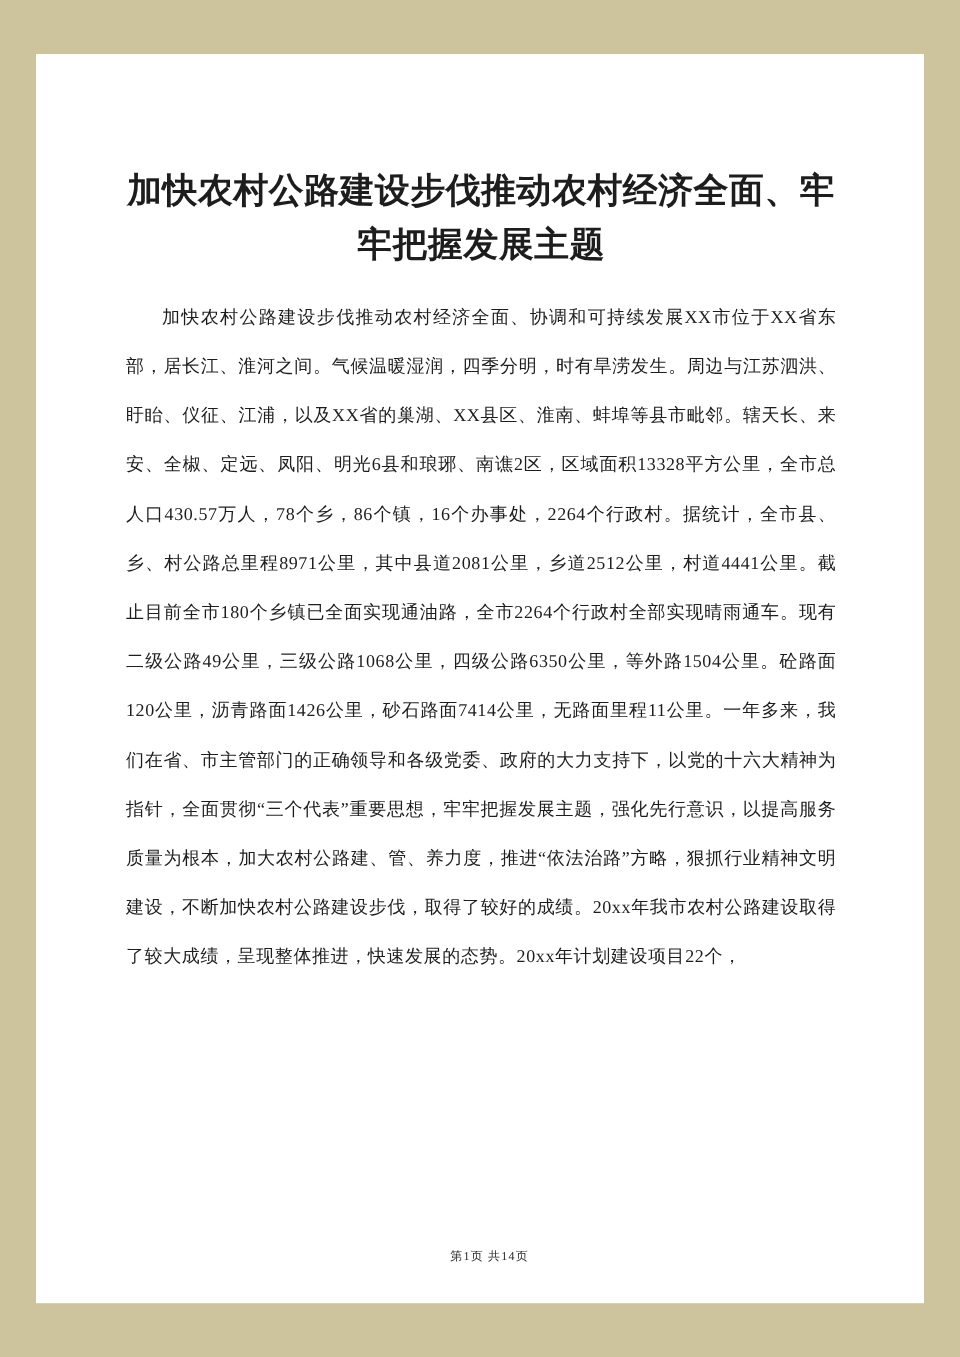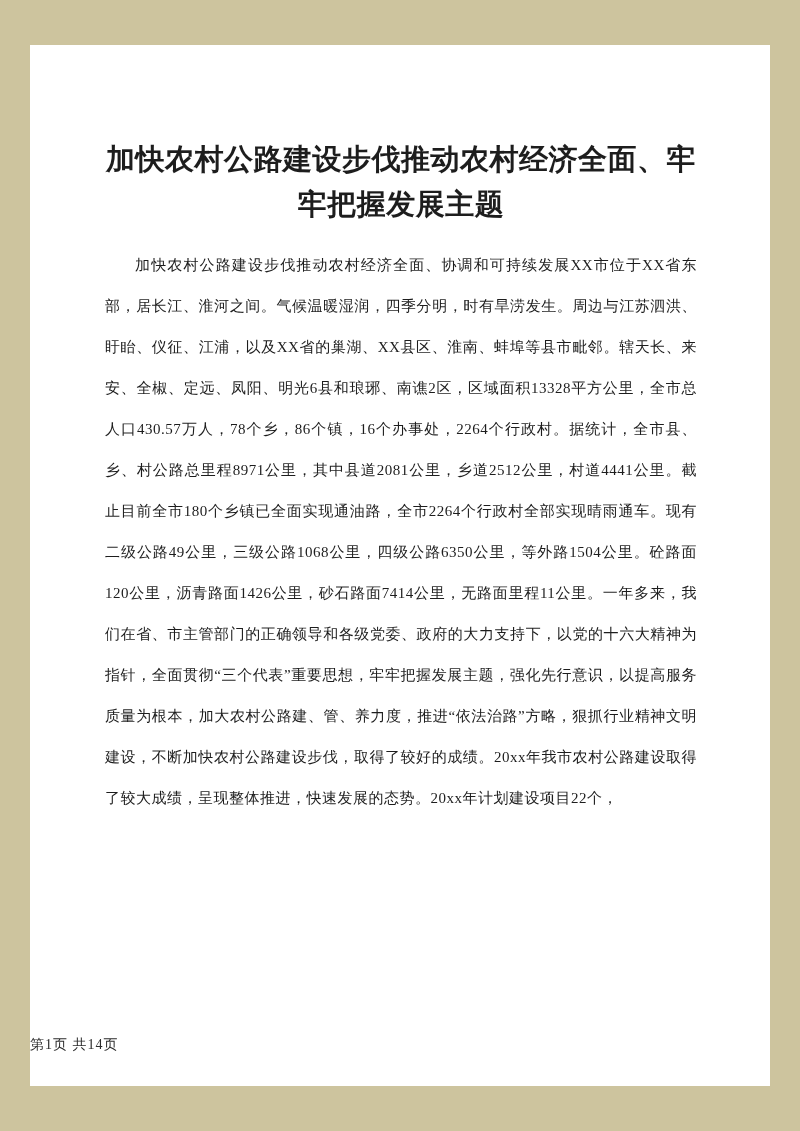--- a/index.html
+++ b/index.html
@@ -40,23 +40,25 @@
     line-height:41px;
     text-align:justify;
     text-indent:2em;
     letter-spacing:0.5px;
   }
   .page-footer{
     position:absolute;
     left:0;
     right:0;
     bottom:32px;
-    font-size:14px;
+    text-align:center;
+    font-size:10px;
     color:#2a2a2a;
     letter-spacing:1px;
+    padding-left:16px;
   }
 </style>
 </head>
 <body>
 
 <div class="paper">
   <h1 class="doc-title">加快农村公路建设步伐推动农村经济全面、牢牢把握发展主题</h1>
 
   <div class="doc-body">
     <p>加快农村公路建设步伐推动农村经济全面、协调和可持续发展XX市位于XX省东部，居长江、淮河之间。气候温暖湿润，四季分明，时有旱涝发生。周边与江苏泗洪、盱眙、仪征、江浦，以及XX省的巢湖、XX县区、淮南、蚌埠等县市毗邻。辖天长、来安、全椒、定远、凤阳、明光6县和琅琊、南谯2区，区域面积13328平方公里，全市总人口430.57万人，78个乡，86个镇，16个办事处，2264个行政村。据统计，全市县、乡、村公路总里程8971公里，其中县道2081公里，乡道2512公里，村道4441公里。截止目前全市180个乡镇已全面实现通油路，全市2264个行政村全部实现晴雨通车。现有二级公路49公里，三级公路1068公里，四级公路6350公里，等外路1504公里。砼路面120公里，沥青路面1426公里，砂石路面7414公里，无路面里程11公里。一年多来，我们在省、市主管部门的正确领导和各级党委、政府的大力支持下，以党的十六大精神为指针，全面贯彻“三个代表”重要思想，牢牢把握发展主题，强化先行意识，以提高服务质量为根本，加大农村公路建、管、养力度，推进“依法治路”方略，狠抓行业精神文明建设，不断加快农村公路建设步伐，取得了较好的成绩。20xx年我市农村公路建设取得了较大成绩，呈现整体推进，快速发展的态势。20xx年计划建设项目22个，</p>

